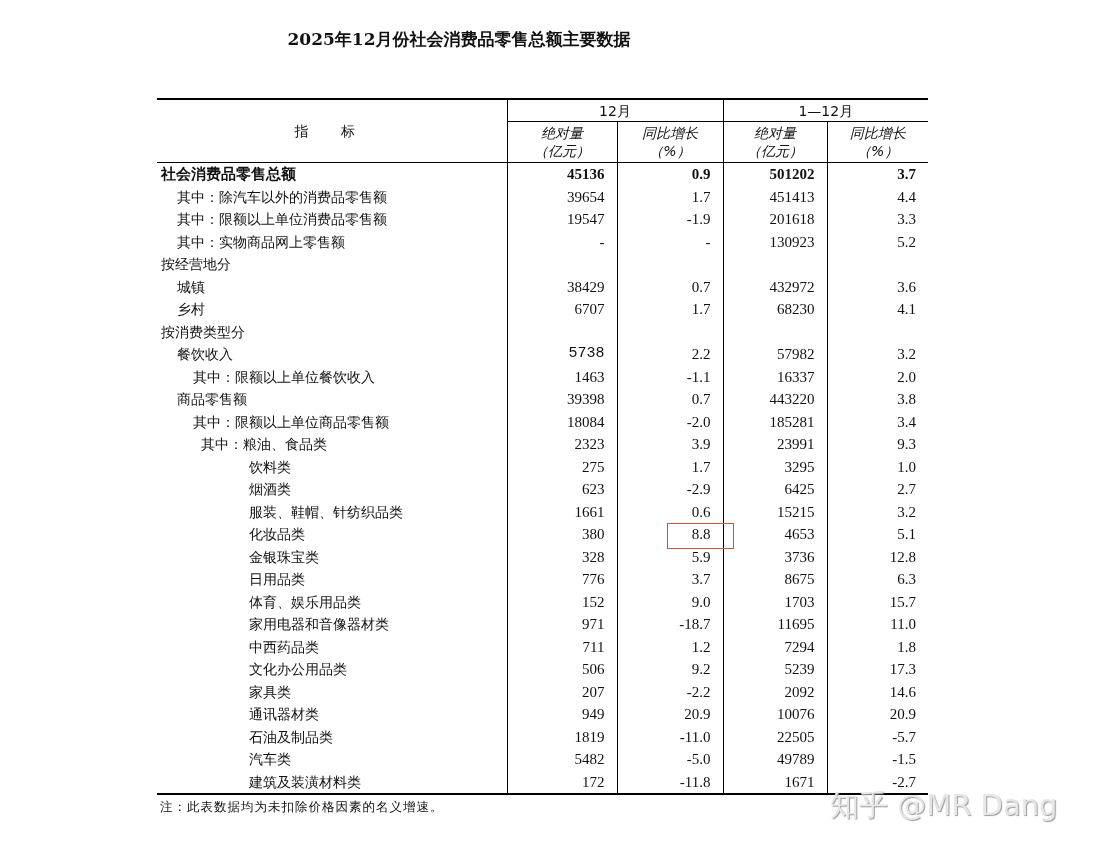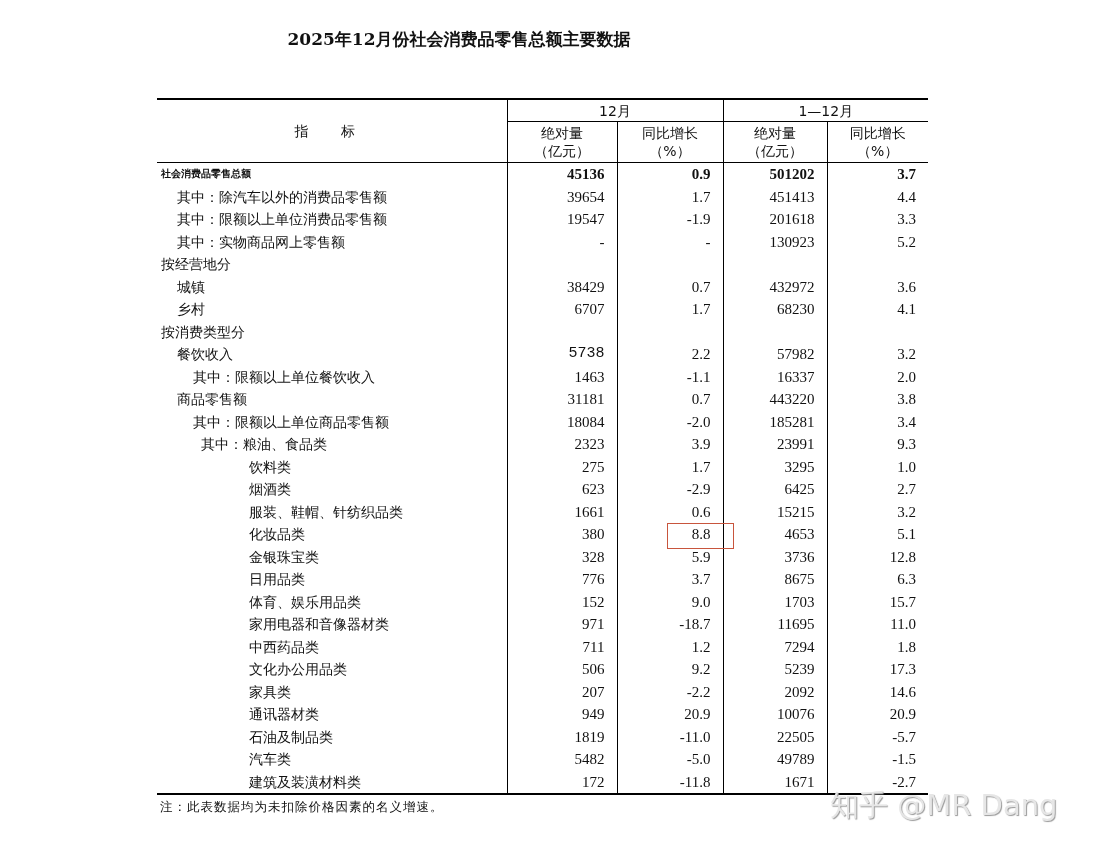--- a/index.html
+++ b/index.html
@@ -25,29 +25,29 @@
     .tbl col.c3 { width: 104px; }
     .tbl col.c4 { width: 101px; }
     .tbl thead tr.h1 th { border-top: 2px solid #000; height: 21px; margin-left: 48px; }
     .tbl th {
       font-weight: normal; text-align: center; padding: 0; line-height: 18px;
       border-bottom: 1px solid #000;
     }
     .tbl th.ind { border-right: 1px solid #000; vertical-align: top; padding-top: 22px; letter-spacing: 14px; }
     .tbl th.grp { border-right: 1px solid #000; }
     .tbl th.grp.last { border-right: none; }
-    .tbl th.sub { border-right: 1px solid #000; height: 40px; vertical-align: middle; }
+    .tbl th.sub { border-right: 1px solid #000; height: 40px; vertical-align: middle; font-style: italic; }
     .tbl th.sub.last { border-right: none; }
     .tbl td {
       height: 22.5px; padding: 0; line-height: 22.5px; white-space: nowrap;
     }
     .tbl td.lab { border-right: 1px solid #000; padding-left: 4px; }
     .tbl td.num { text-align: right; padding-right: 12px; font-family: "Liberation Serif", "DejaVu Serif", serif; font-size: 15px; }
     .tbl tr.bold td { font-weight: bold; }
-    .tbl tr.bold td.lab { font-size: 10px; }
+    .tbl tr.bold td.lab { font-size: 15px; }
     .tbl tbody tr:first-child td { border-top: 0; }
     .tbl tbody tr:last-child td { border-bottom: 2px solid #000; }
     .tbl td.mid { border-right: 1px solid #000; }
     .ind1 { padding-left: 20px !important; }
     .ind2 { padding-left: 36px !important; }
     .ind3 { padding-left: 44px !important; }
     .ind4 { padding-left: 92px !important; }
     .highlight-box {
       position: absolute; left: 667px; top: 523px; width: 67px; height: 26px;
       border: 1.5px solid #c8553d; box-sizing: border-box;
@@ -154,21 +154,21 @@
       </tr>
       <tr>
         <td class="lab ind2">其中：限额以上单位餐饮收入</td>
         <td class="num b1-sub mid" style="border-right: 1px solid rgb(0, 0, 0);">1463</td>
         <td class="num mid">-1.1</td>
         <td class="num mid">16337</td>
         <td class="num">2.0</td>
       </tr>
       <tr>
         <td class="lab ind1">商品零售额</td>
-        <td class="num b1-sub mid" style="border-right: 1px solid rgb(0, 0, 0);">31181</td>
+        <td class="num b1-sub mid" style="border-right: 1px solid rgb(0, 0, 0);">39398</td>
         <td class="num mid">0.7</td>
         <td class="num mid">443220</td>
         <td class="num">3.8</td>
       </tr>
       <tr>
         <td class="lab ind2">其中：限额以上单位商品零售额</td>
         <td class="num b1-sub mid" style="border-right: 1px solid rgb(0, 0, 0);">18084</td>
         <td class="num mid">-2.0</td>
         <td class="num mid">185281</td>
         <td class="num">3.4</td>

